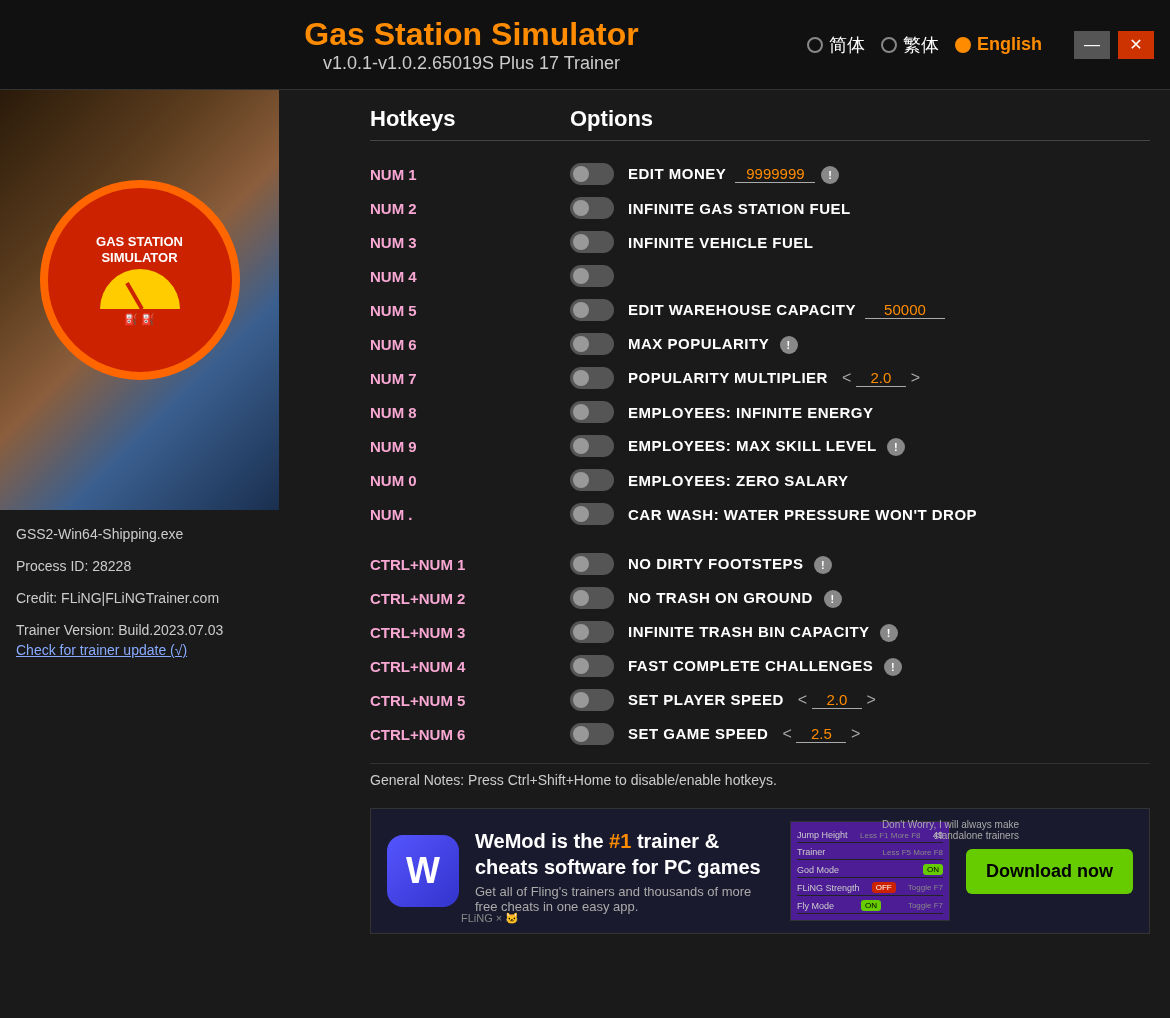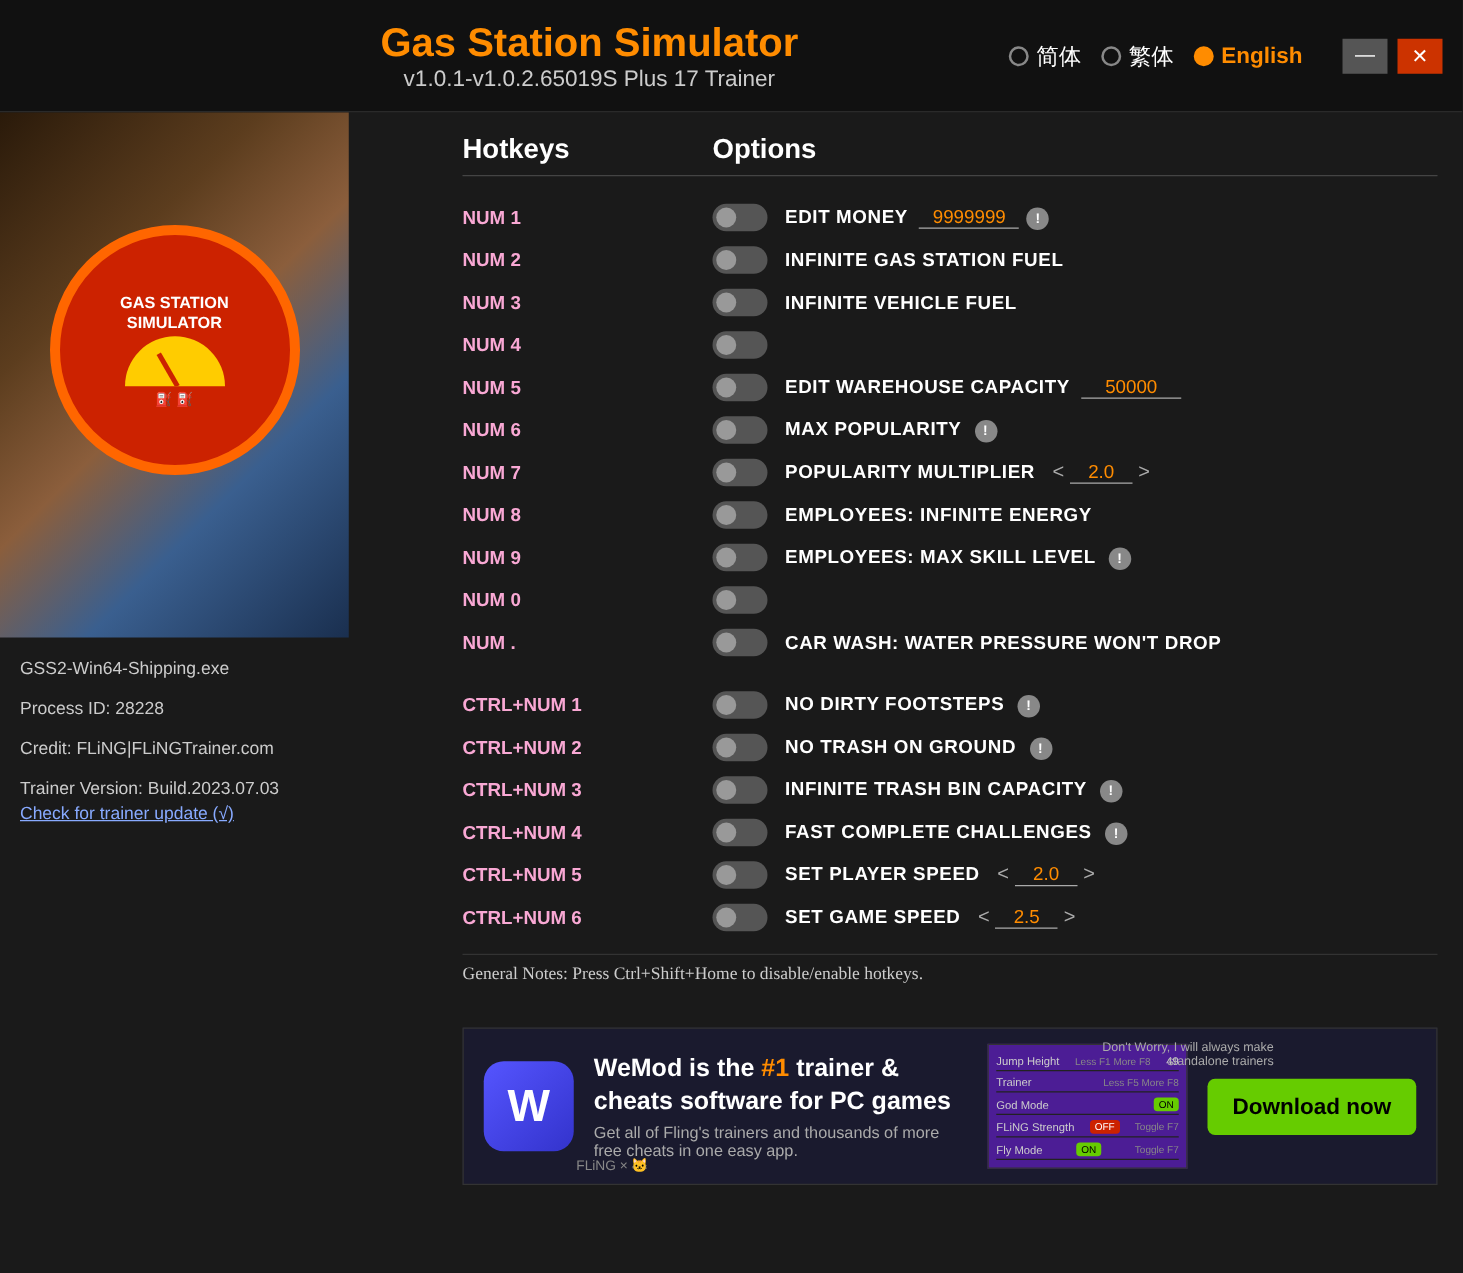--- a/index.html
+++ b/index.html
@@ -272,24 +272,23 @@
 
     .section-gap {
       height: 16px;
     }
 
     
     #general-notes {
       color: #ccc;
       font-size: 14px;
       margin-top: 12px;
-      margin-bottom: 26px;
+      margin-bottom: 12px;
       padding: 8px 0;
       border-top: 1px solid #333;
-      font-family: Liberation Serif, serif;
     }
 
     
     #ad-banner {
       background: #1a1a2e;
       border: 1px solid #333;
       display: flex;
       align-items: center;
       padding: 12px 16px;
       gap: 16px;
@@ -512,20 +511,21 @@
 
       <div class="option-row">
         <span class="hotkey-label">NUM 9</span>
         <button class="toggle-btn"></button>
         <span class="option-name">EMPLOYEES: MAX SKILL LEVEL <span class="info-icon">!</span></span>
       </div>
 
       <div class="option-row">
         <span class="hotkey-label">NUM 0</span>
         <button class="toggle-btn"></button>
+        <span class="option-name">EMPLOYEES: ZERO SALARY</span>
       </div>
 
       <div class="option-row">
         <span class="hotkey-label">NUM .</span>
         <button class="toggle-btn"></button>
         <span class="option-name">CAR WASH: WATER PRESSURE WON'T DROP</span>
       </div>
     </div>
 
     <div class="section-gap"></div>

